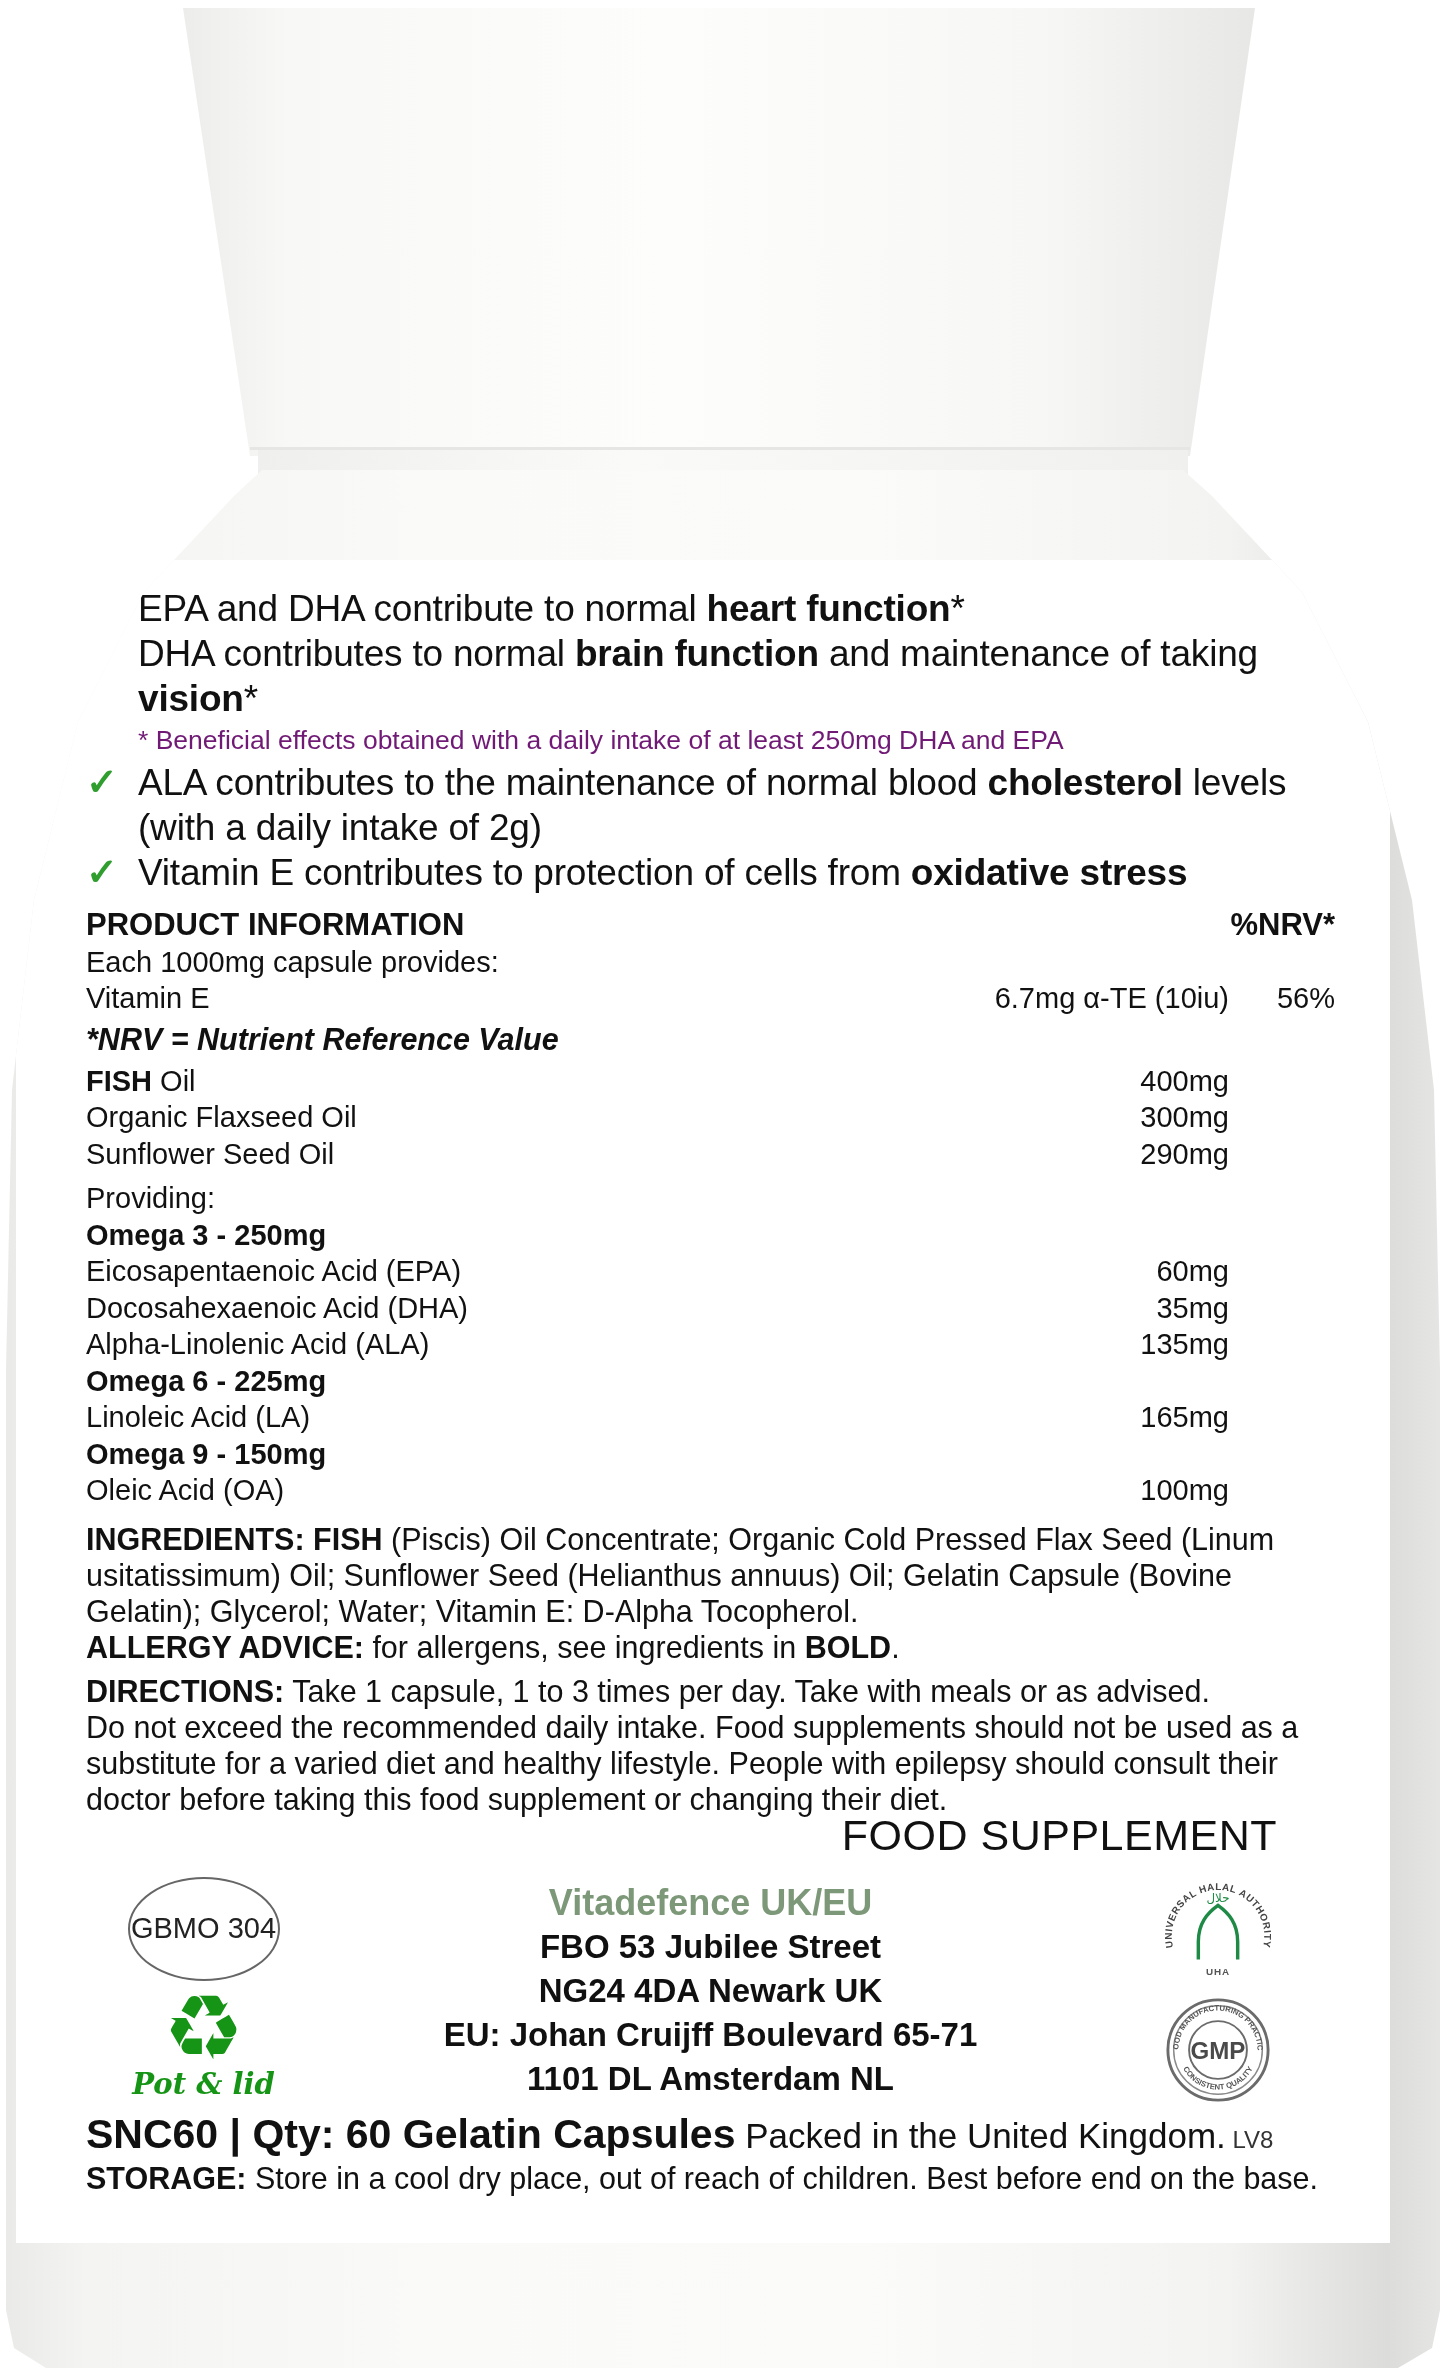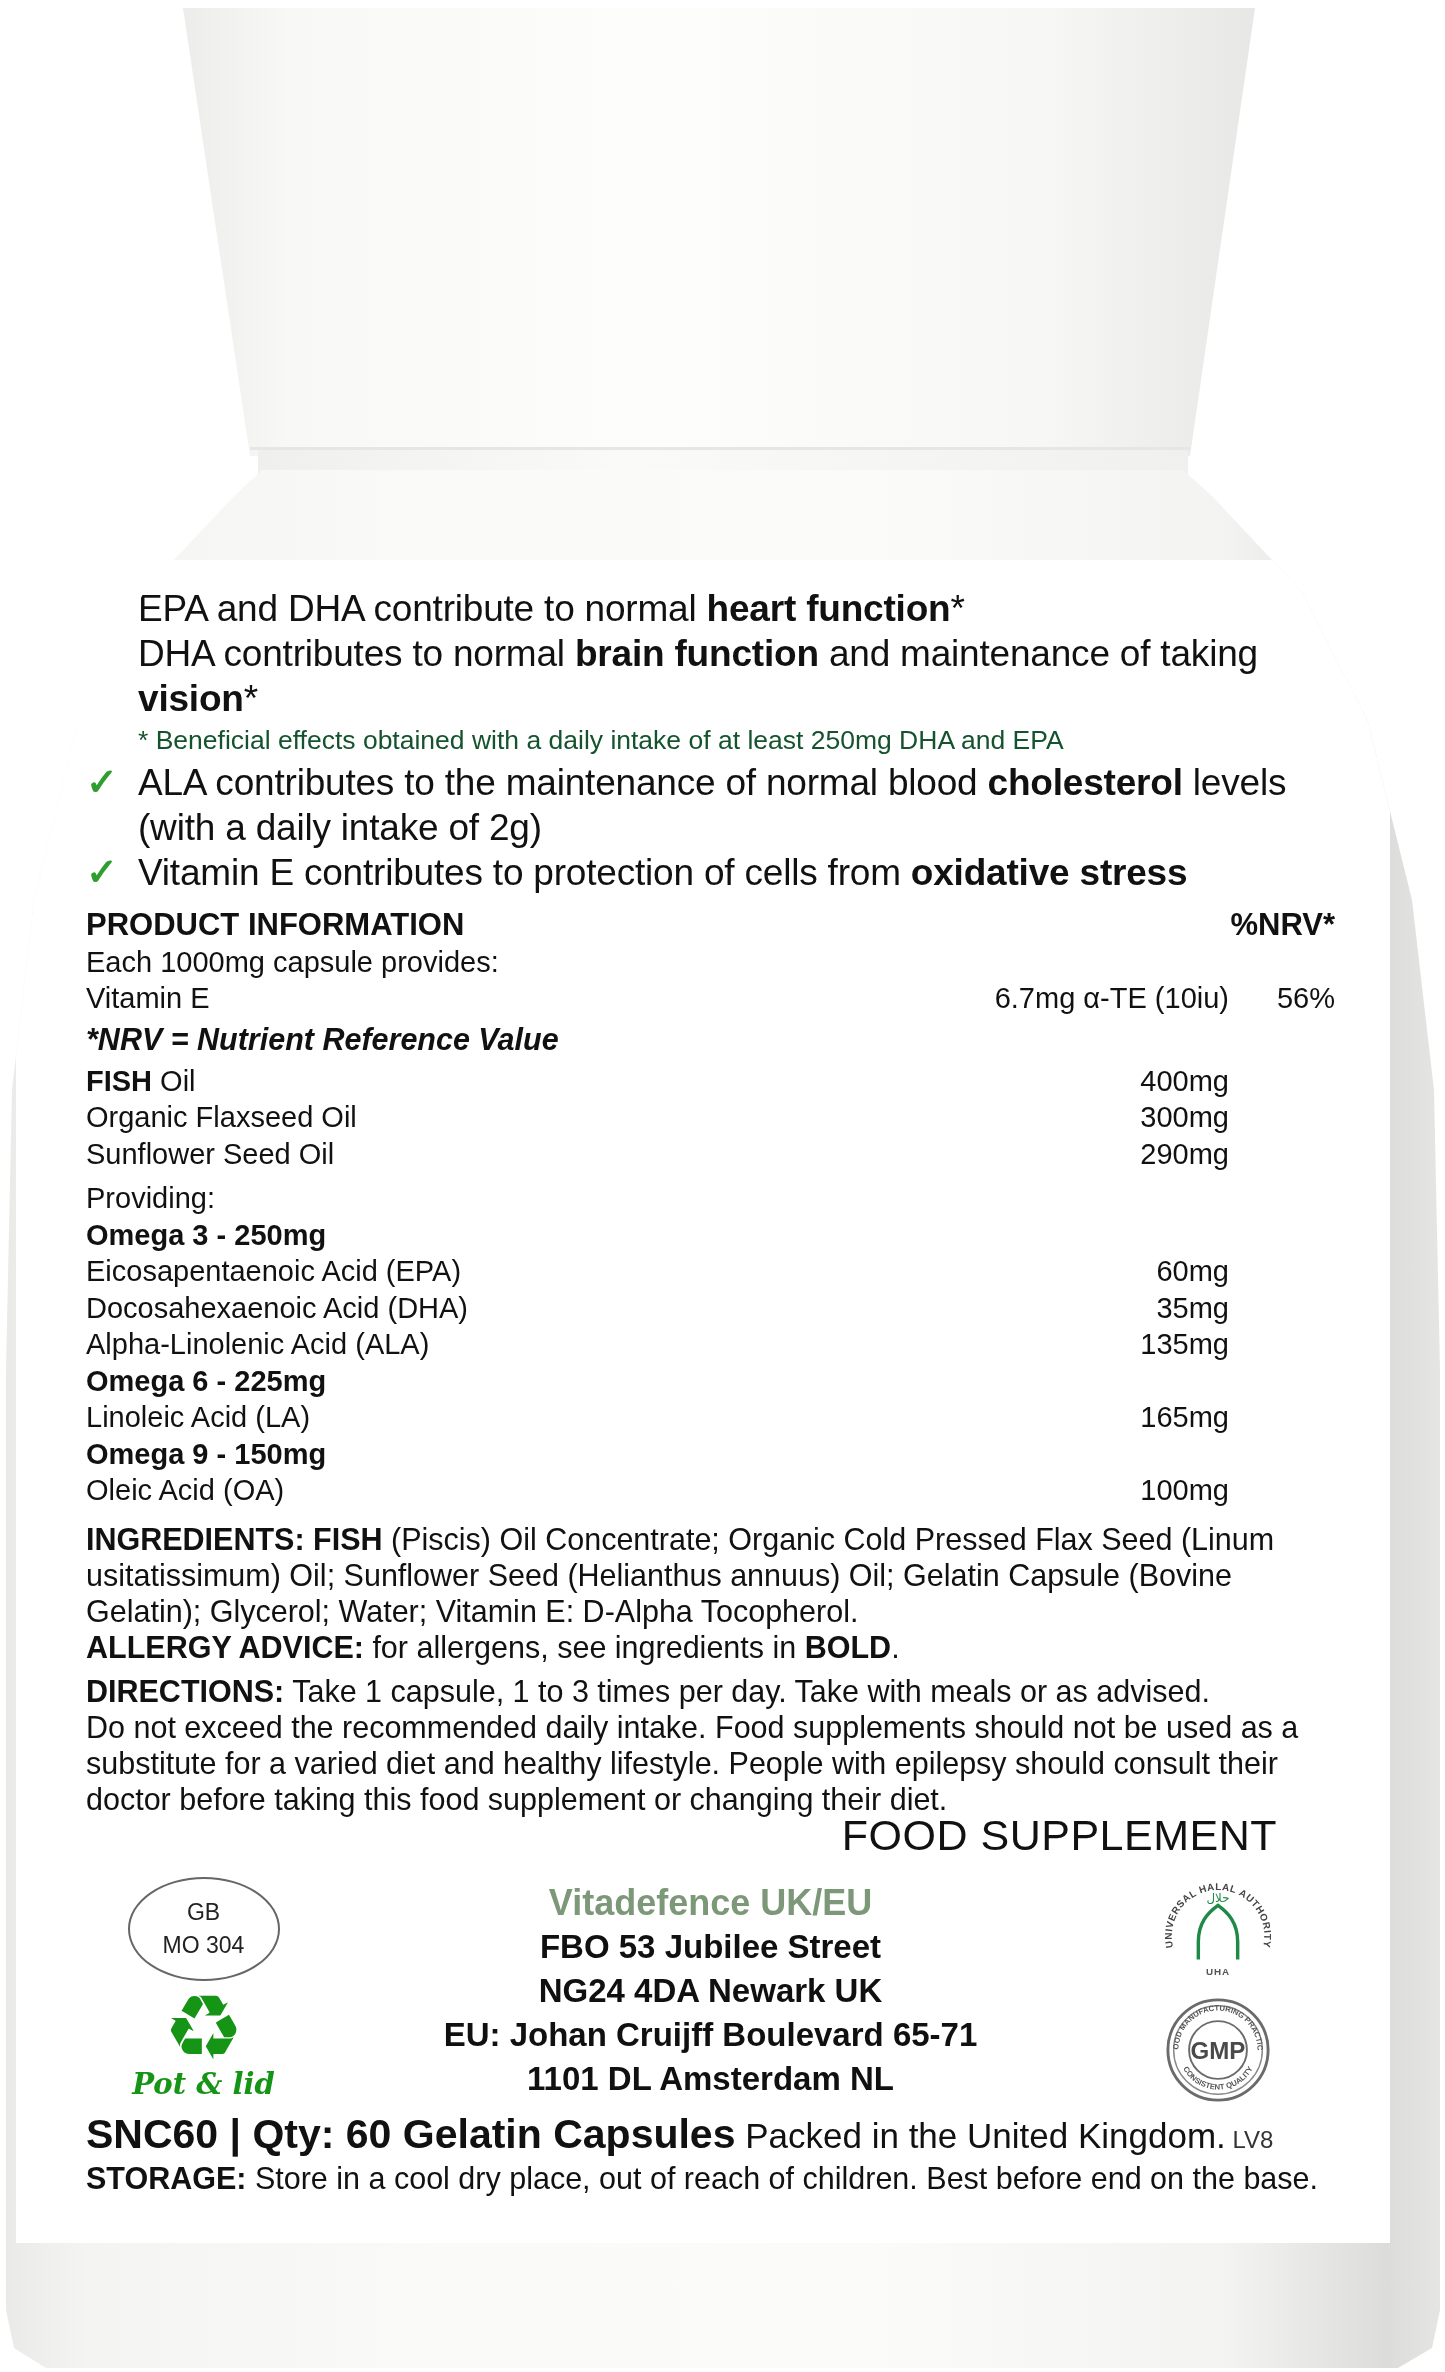--- a/index.html
+++ b/index.html
@@ -27,21 +27,21 @@
   
   .label{
     position:absolute;left:16px;top:90px;width:1374px;height:1683px;
     background:#ffffff;overflow:hidden;
   }
   .label-inner{padding:26px 55px 0 70px;}
   
   .claim{display:flex;font-size:37px;line-height:45px;letter-spacing:-0.2px;}
   .check{width:52px;flex:none;color:#2f9e2f;font-weight:bold;font-size:38px;}
   .claim-text{max-width:1160px;}
-  .claim-footnote{margin:3px 0 3px 52px;font-size:26.5px;line-height:33px;color:#14532d;}
+  .claim-footnote{margin:3px 0 3px 52px;font-size:26.5px;line-height:33px;color:#701a75;}
   
   .trow{display:flex;font-size:29px;line-height:36.5px;}
   .tname{flex:1;}
   .tamt{width:330px;text-align:right;white-space:nowrap;}
   .tnrv{width:106px;text-align:right;white-space:nowrap;}
   .thead-row{margin-top:12px;font-weight:bold;font-size:31px;}
   .nrv-note{font-size:30.5px;line-height:36px;font-weight:bold;font-style:italic;margin:4px 0 6px;}
   .providing{margin-top:8px;}
   .group-head{font-weight:bold;}
   
@@ -51,22 +51,22 @@
   b.inline{font-weight:bold;}
   .food-supplement{
     text-align:right;padding-right:58px;margin-top:-4px;
     font-size:43px;letter-spacing:0.5px;line-height:44px;
   }
   
   .footer{display:flex;align-items:flex-start;margin-top:14px;}
   .f-left{width:235px;text-align:center;}
   .reg-oval{
     width:148px;height:100px;border:2px solid #666;border-radius:50%;
-    margin:6px auto 2px;display:flex;flex-direction:column;justify-content:center;align-items:center;
-    font-size:23px;line-height:33px;color:#222;
+    margin:6px auto 2px;display:flex;justify-content:center;align-items:center;
+    font-size:29px;line-height:33px;color:#222;
   }
   .recycle{font-size:90px;line-height:1;color:#169416;margin-top:2px;}
   .potlid{font-family:"DejaVu Serif",serif;font-style:italic;font-weight:bold;font-size:29px;color:#169416;margin-top:-6px;}
   .f-center{flex:1;text-align:center;padding-top:10px;}
   .brand-line{color:#7d9878;font-weight:bold;font-size:36px;line-height:44px;}
   .addr-line{font-weight:bold;font-size:33px;line-height:44px;color:#101010;}
   .f-right{width:235px;display:flex;flex-direction:column;align-items:center;gap:8px;}
   
   .sku-row{margin-top:8px;font-size:35px;white-space:nowrap;}
   .sku-bold{font-weight:bold;font-size:41px;}

